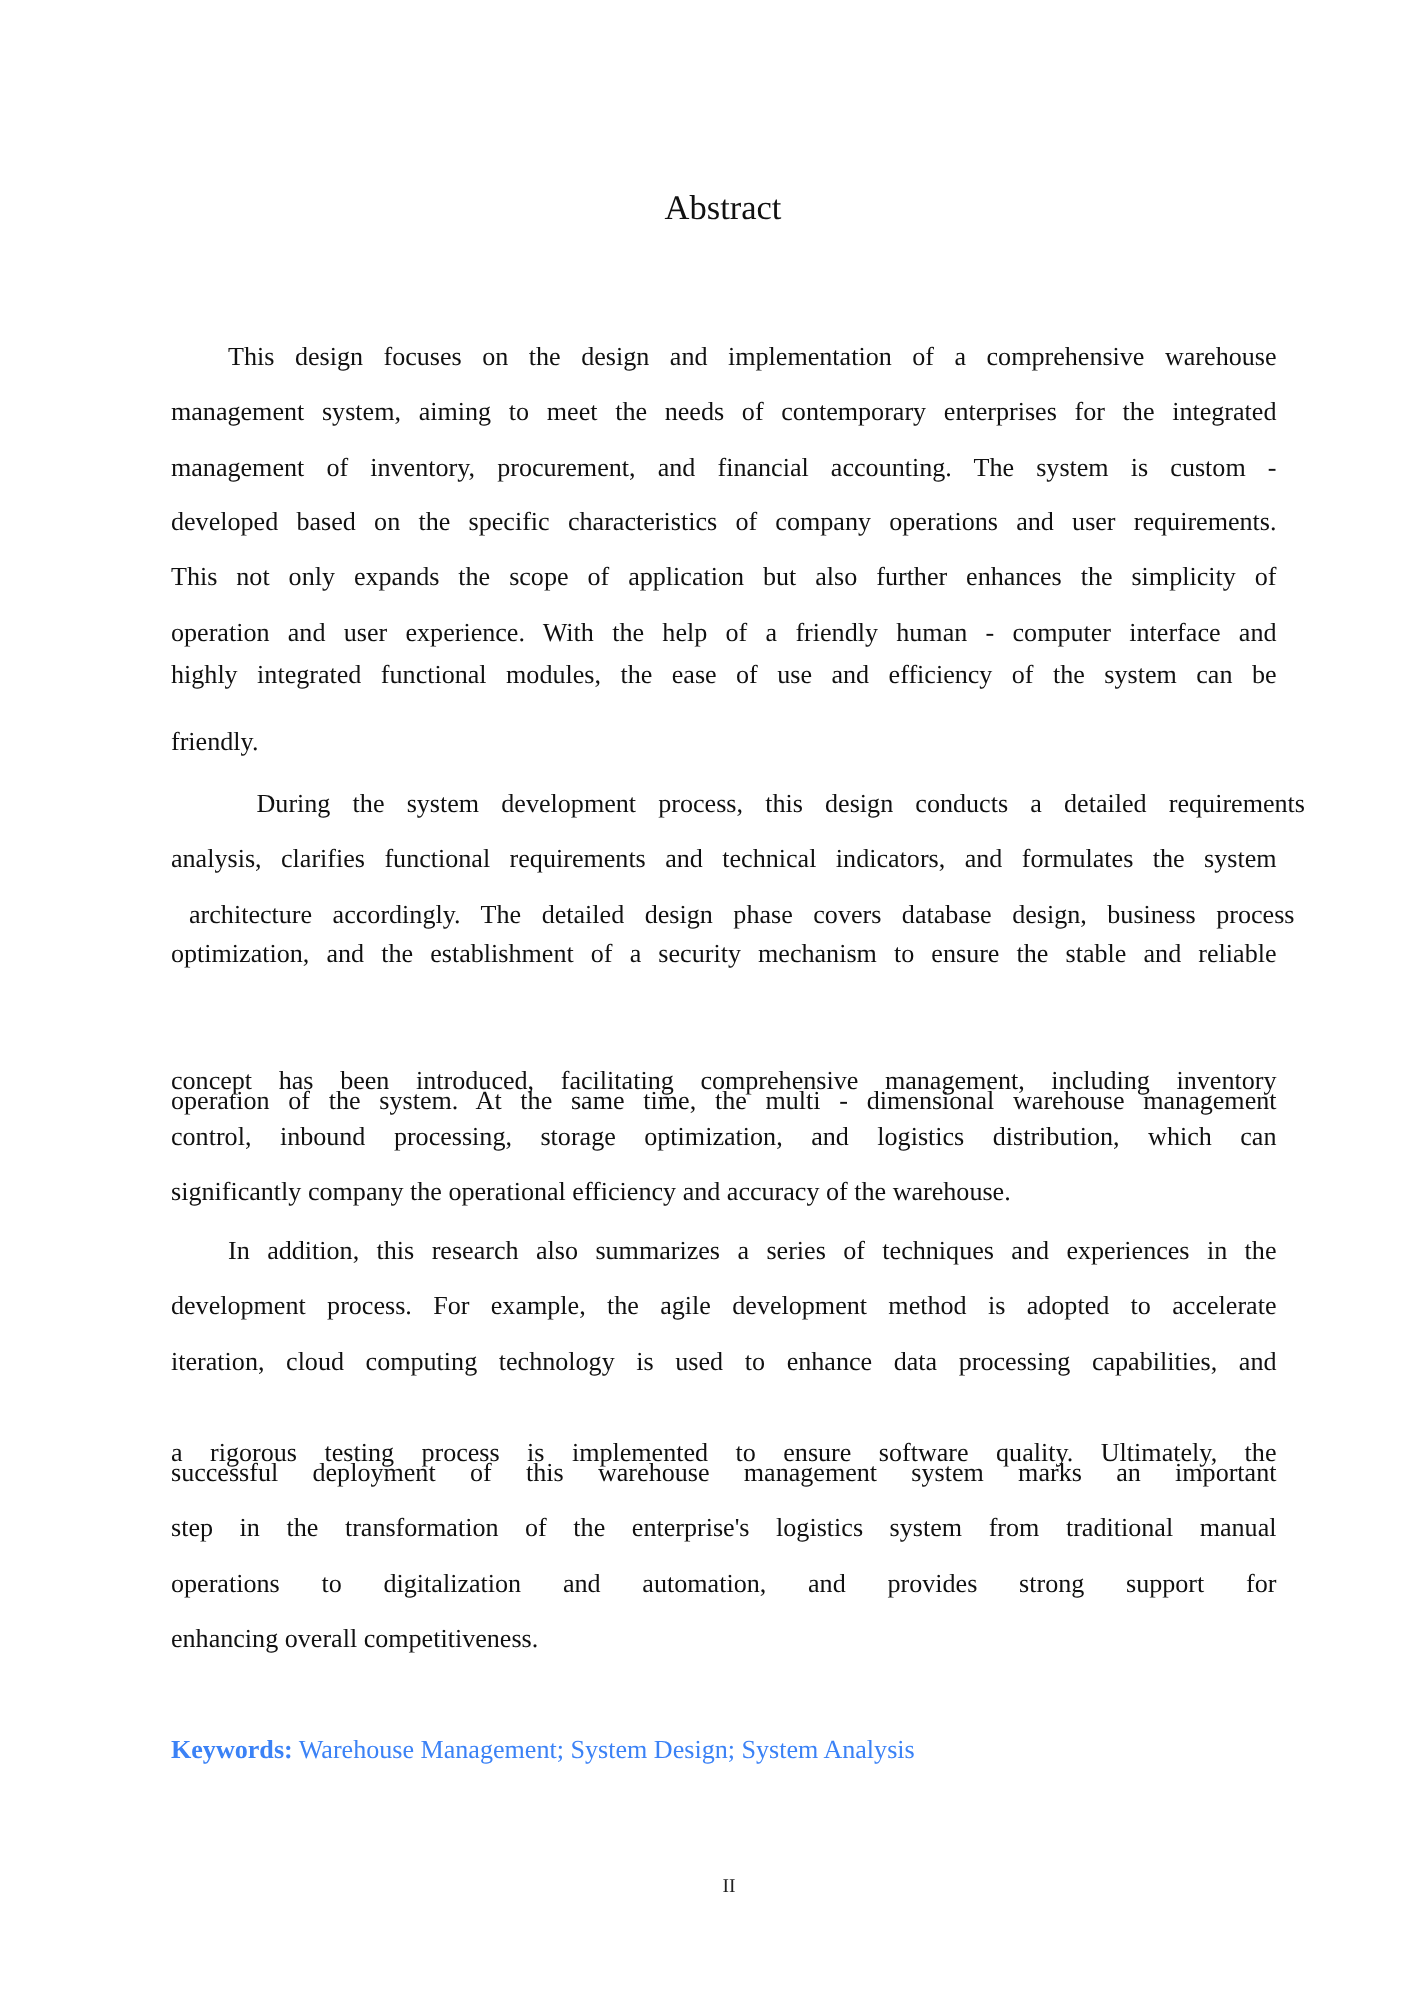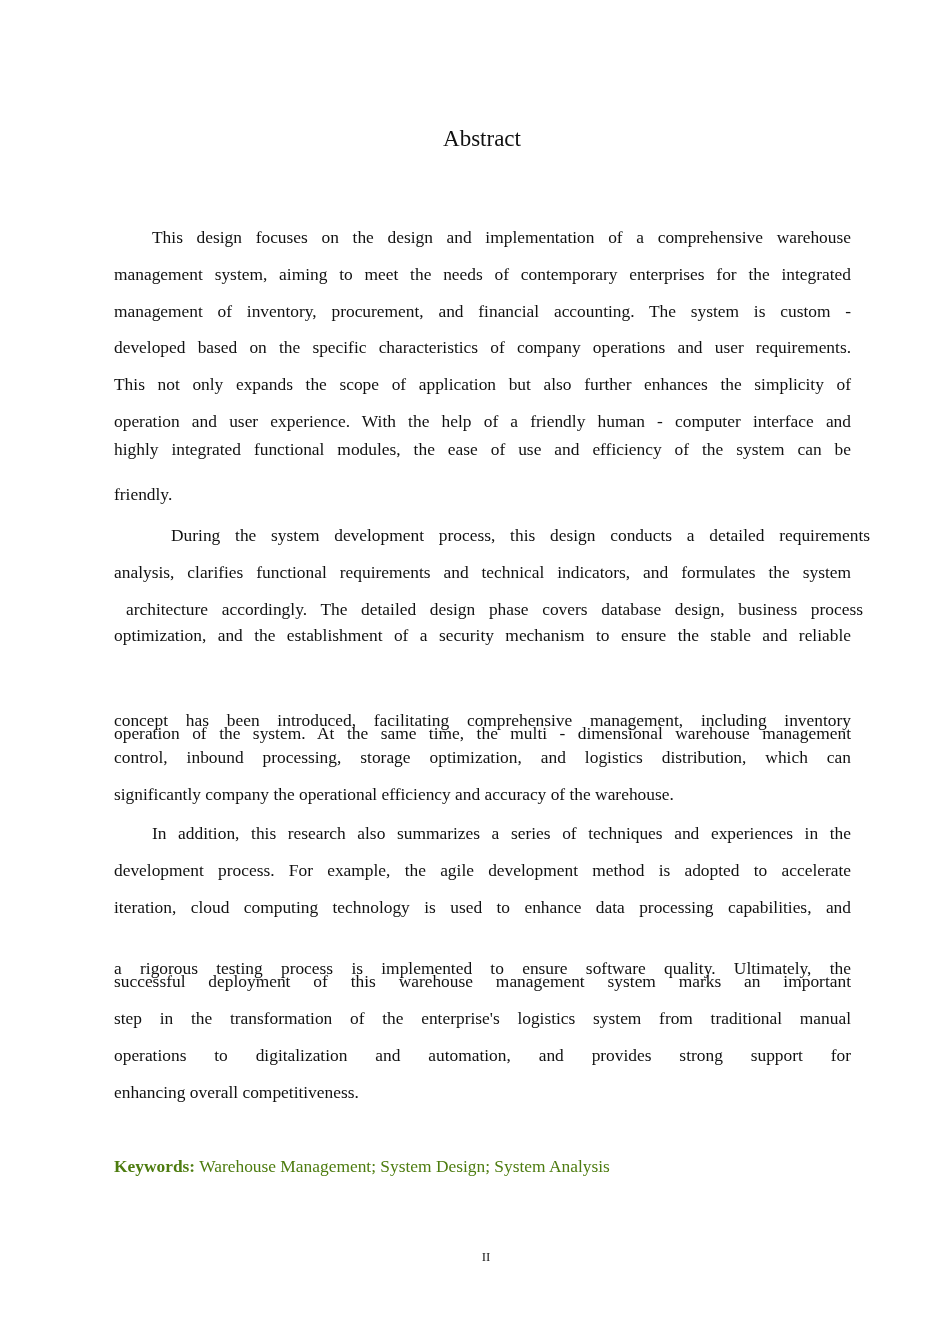--- a/index.html
+++ b/index.html
@@ -58,21 +58,21 @@
       text-align: left;
       text-align-last: left;
     }
     .keywords {
       position: absolute;
       left: 114px;
       top: 1154px;
       font-size: 17.4px;
       line-height: 24px;
       white-space: nowrap;
-      color: #4d7c0f;
+      color: #3b82f6;
     }
     .keywords .kw-label {
       font-weight: bold;
     }
     .page-number {
       position: absolute;
       top: 1249px;
       left: 0;
       width: 972px;
       text-align: center;

